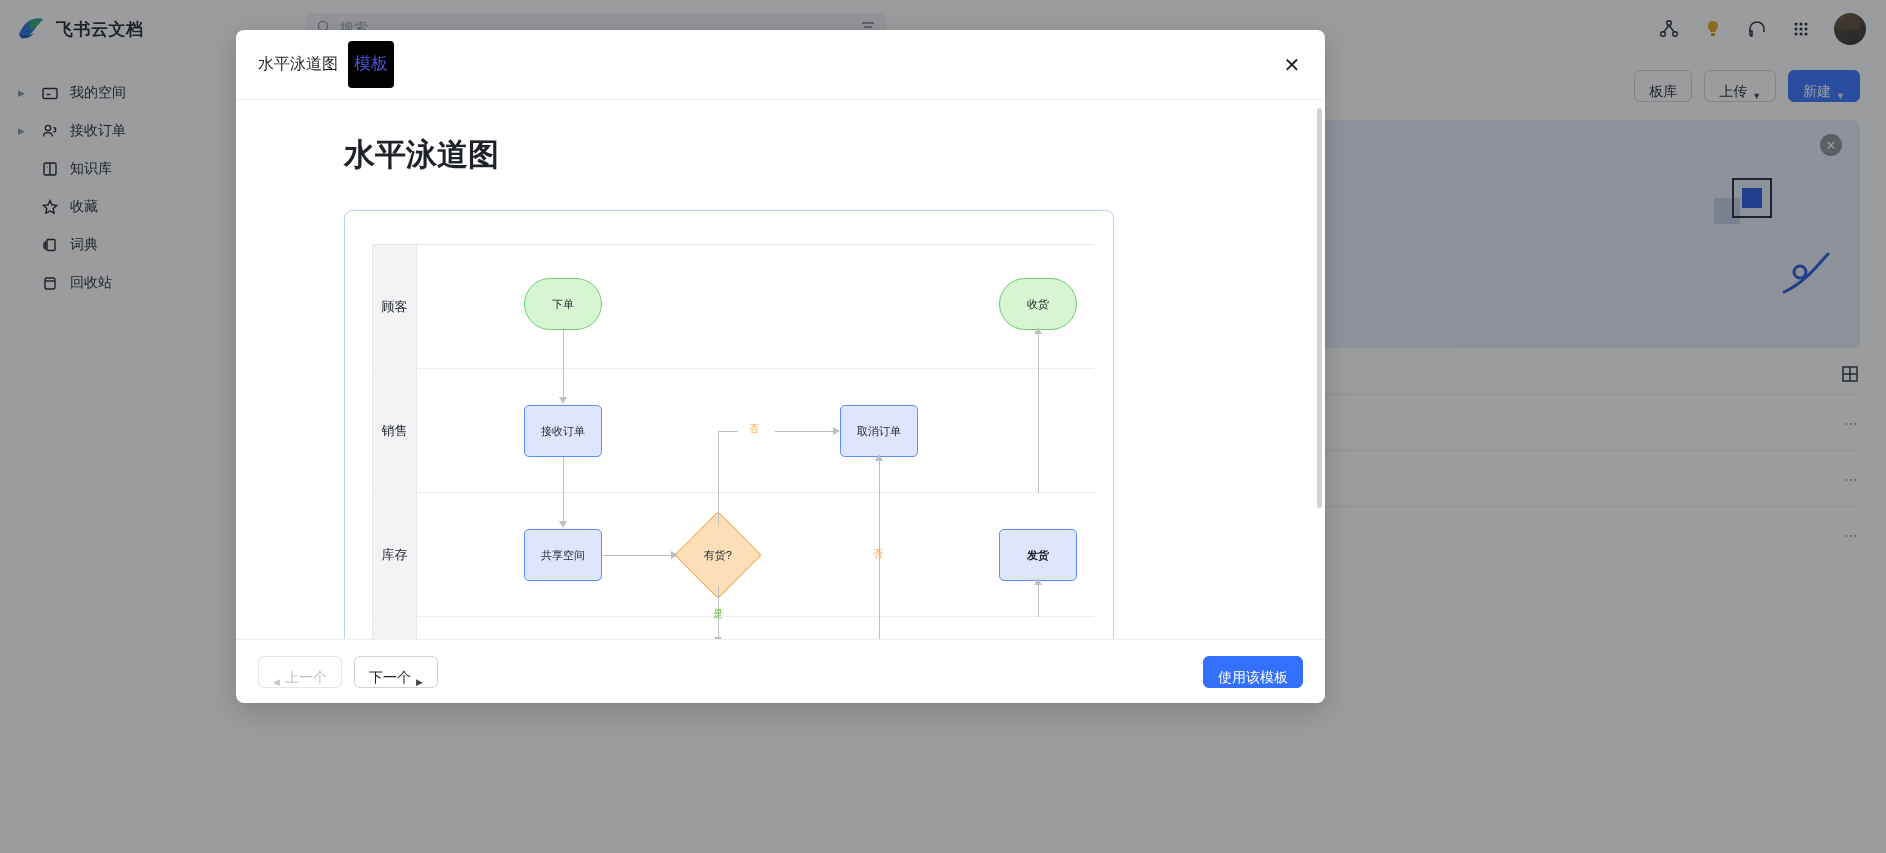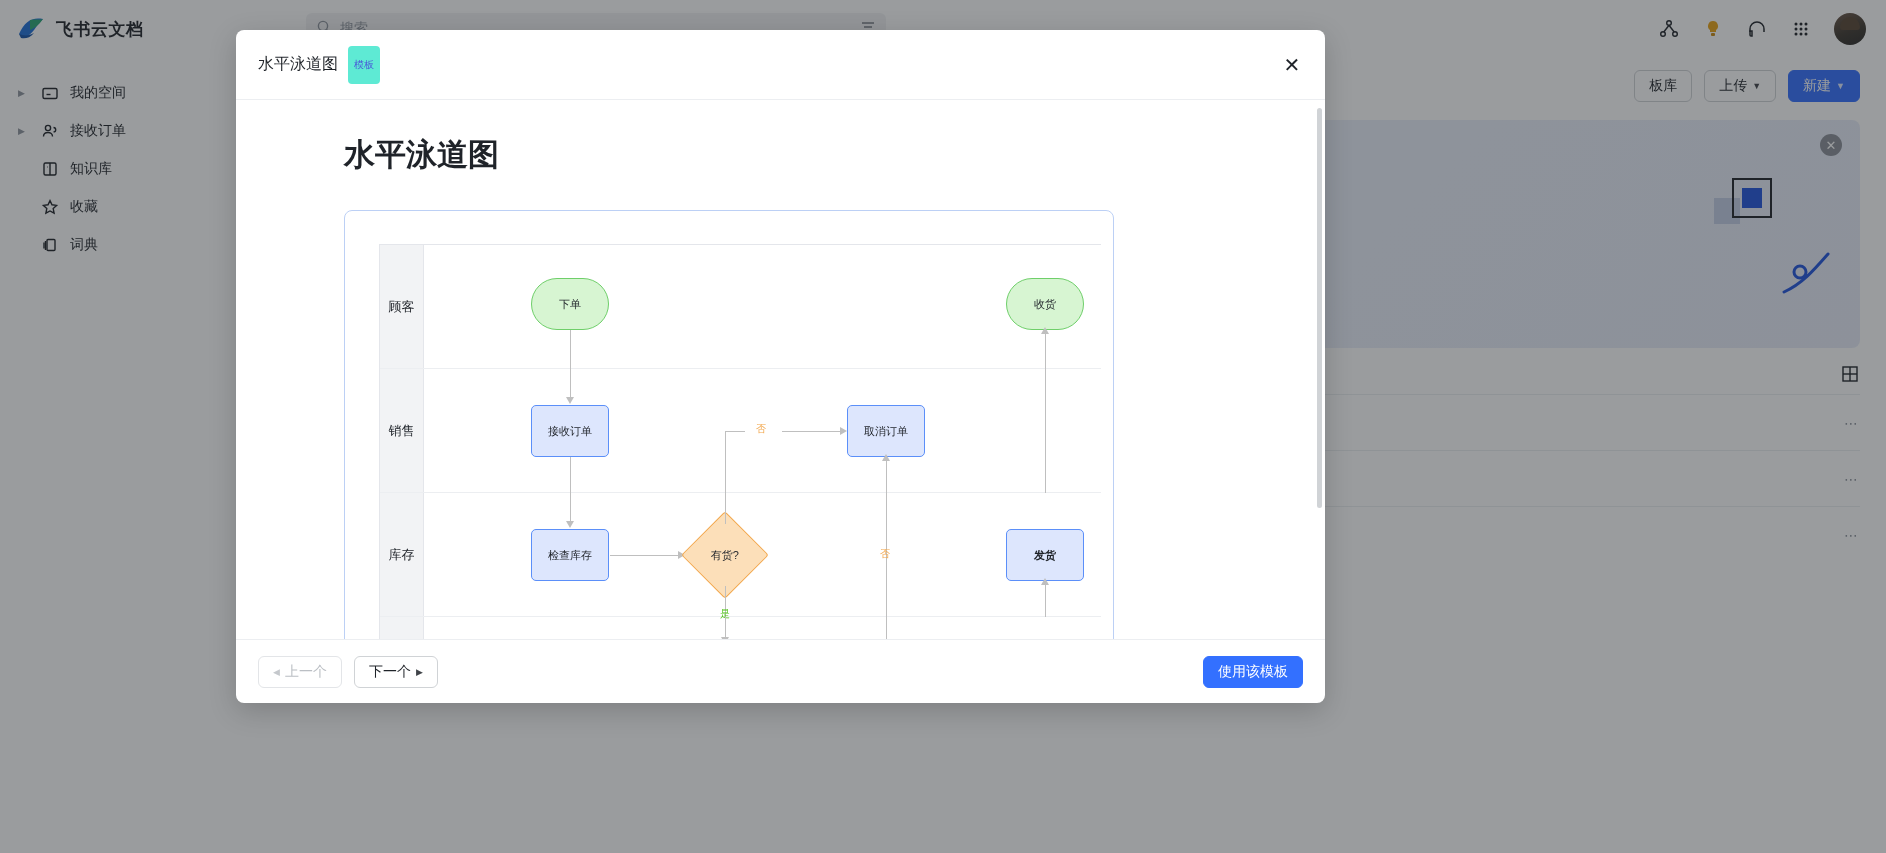--- a/index.html
+++ b/index.html
@@ -64,21 +64,21 @@
   .side-item.active .si-icon { color: #3370ff; }
 
   
   .content { position: absolute; left: 266px; top: 58px; right: 0; bottom: 0; background: #fff; }
   .content-head {
     height: 56px; display: flex; align-items: center; justify-content: flex-end;
     padding-right: 26px; gap: 12px;
   }
   .btn {
     height: 32px; border-radius: 6px; font-size: 14px; display: inline-flex;
-    align-items: center; justify-content: center; gap: 5px; padding: 0 14px;
+    align-items: flex-end; justify-content: center; gap: 5px; padding: 0 14px;
     cursor: pointer; border: 1px solid #d0d3d6; background: #fff; color: #1f2329;
     white-space: nowrap;
   }
   .btn.primary { background: #3370ff; border-color: #3370ff; color: #fff; }
   .chev { font-size: 9px; opacity: .85; }
 
   .banner {
     margin: 6px 26px 0 26px; height: 228px; border-radius: 8px;
     background: linear-gradient(135deg,#eef2fb 0%, #e7ecf8 100%);
     position: relative; overflow: hidden;
@@ -137,39 +137,39 @@
     position: absolute; left: 236px; top: 30px; width: 1089px; height: 673px;
     background: #fff; border-radius: 8px; overflow: hidden;
     box-shadow: 0 8px 28px rgba(0,0,0,.18); display: flex; flex-direction: column;
   }
   .modal-head {
     height: 70px; flex: 0 0 70px; display: flex; align-items: center;
     padding: 0 22px 0 22px; border-bottom: 1px solid #eceef1; position: relative;
   }
   .modal-title { font-size: 16px; color: #1f2329; font-weight: 400; }
   .badge {
-    margin-left: 10px; font-size: 10px; color: #4a55d8; background: #5eead4;
+    margin-left: 10px; font-size: 17px; color: #4a55d8; background: #000000;
     border-radius: 4px; padding: 13px 6px; line-height: 1.2;
   }
   .modal-close {
     position: absolute; right: 20px; top: 50%; transform: translateY(-50%);
     width: 26px; height: 26px; display: flex; align-items: center; justify-content: center;
     cursor: pointer; color: #1f2329; font-size: 20px; font-weight: 300;
   }
   .modal-body { flex: 1 1 auto; position: relative; overflow: hidden; background: #fff; }
   .scroll-inner { position: absolute; inset: 0; overflow: hidden; padding: 22px 0 0 0; }
   .doc-title {
     font-size: 31px; font-weight: 700; color: #1f2329; margin: 12px 0 0 108px;
   }
   .canvas-frame {
     margin: 34px 0 0 108px; width: 770px; height: 460px;
     border: 1px solid #bcd0f5; border-radius: 8px; position: relative; background: #fff;
   }
   .swim {
-    position: absolute; left: 34px; top: 33px; width: 722px; height: 500px;
+    position: absolute; left: 27px; top: 33px; width: 722px; height: 500px;
     border: 1px solid #e4e6eb; border-right: none; background: #fff;
   }
   .lane { position: relative; border-bottom: 1px solid #eceef1; height: 124px; }
   .lane:last-child { border-bottom: none; }
   .lane-label {
     position: absolute; left: 0; top: 0; bottom: 0; width: 44px;
     background: #f2f3f5; border-right: 1px solid #e4e6eb;
     display: flex; align-items: center; justify-content: center;
     font-size: 13px; color: #1f2329;
   }
@@ -334,20 +334,30 @@
     <div class="side-item">
       <span class="caret"></span>
       <span class="si-icon">
         <svg width="20" height="20" viewBox="0 0 20 20" fill="none" stroke="#1f2329" stroke-width="1.4">
             <rect x="7" y="4.5" width="8" height="11" rx="1"></rect>
             <path d="M5.5 6v9"></path>
             <path d="M4 7.5v6"></path>
           </svg>
       </span>
       <span>词典</span>
+    </div>
+    <div class="side-item">
+      <span class="caret"></span>
+      <span class="si-icon">
+        <svg width="20" height="20" viewBox="0 0 20 20" fill="none" stroke="#1f2329" stroke-width="1.4">
+            <rect x="5" y="5" width="10" height="11" rx="1.5"></rect>
+            <line x1="5" y1="8" x2="15" y2="8"></line>
+          </svg>
+      </span>
+      <span>回收站</span>
     </div>
   </div>
 
   <div class="content">
     <div class="content-head">
       <div class="btn">
         <span>板库</span>
       </div>
       <div class="btn">
         <span>上传</span>
@@ -455,21 +465,21 @@
             <div class="edge v" style="left:506px; top:88px; height:36px;"></div>
             <div class="arrow-u" style="left:502px; top:85px;"></div>
             <div class="edge v" style="left:665px; top:0px; height:124px;"></div>
           </div>
 
           <div class="lane">
             <div class="lane-label">库存</div>
             <div class="edge v" style="left:190px; top:0px; height:30px;"></div>
             <div class="arrow-d" style="left:186px; top:28px;"></div>
             <div class="node proc" style="left:151px; top:36px;">
-              <span>检查库存</span>
+              <span>共享空间</span>
             </div>
             <div class="edge h" style="left:230px; top:62px; width:72px;"></div>
             <div class="arrow-r" style="left:298px; top:58px;"></div>
             <div class="node dec" style="left:314px; top:31px;">
               <span>有货?</span>
             </div>
             <div class="edge v" style="left:345px; top:0px; height:31px;"></div>
             <div class="node proc" style="left:626px; top:36px;font-weight:bold;">
               <span>发货</span>
             </div>

